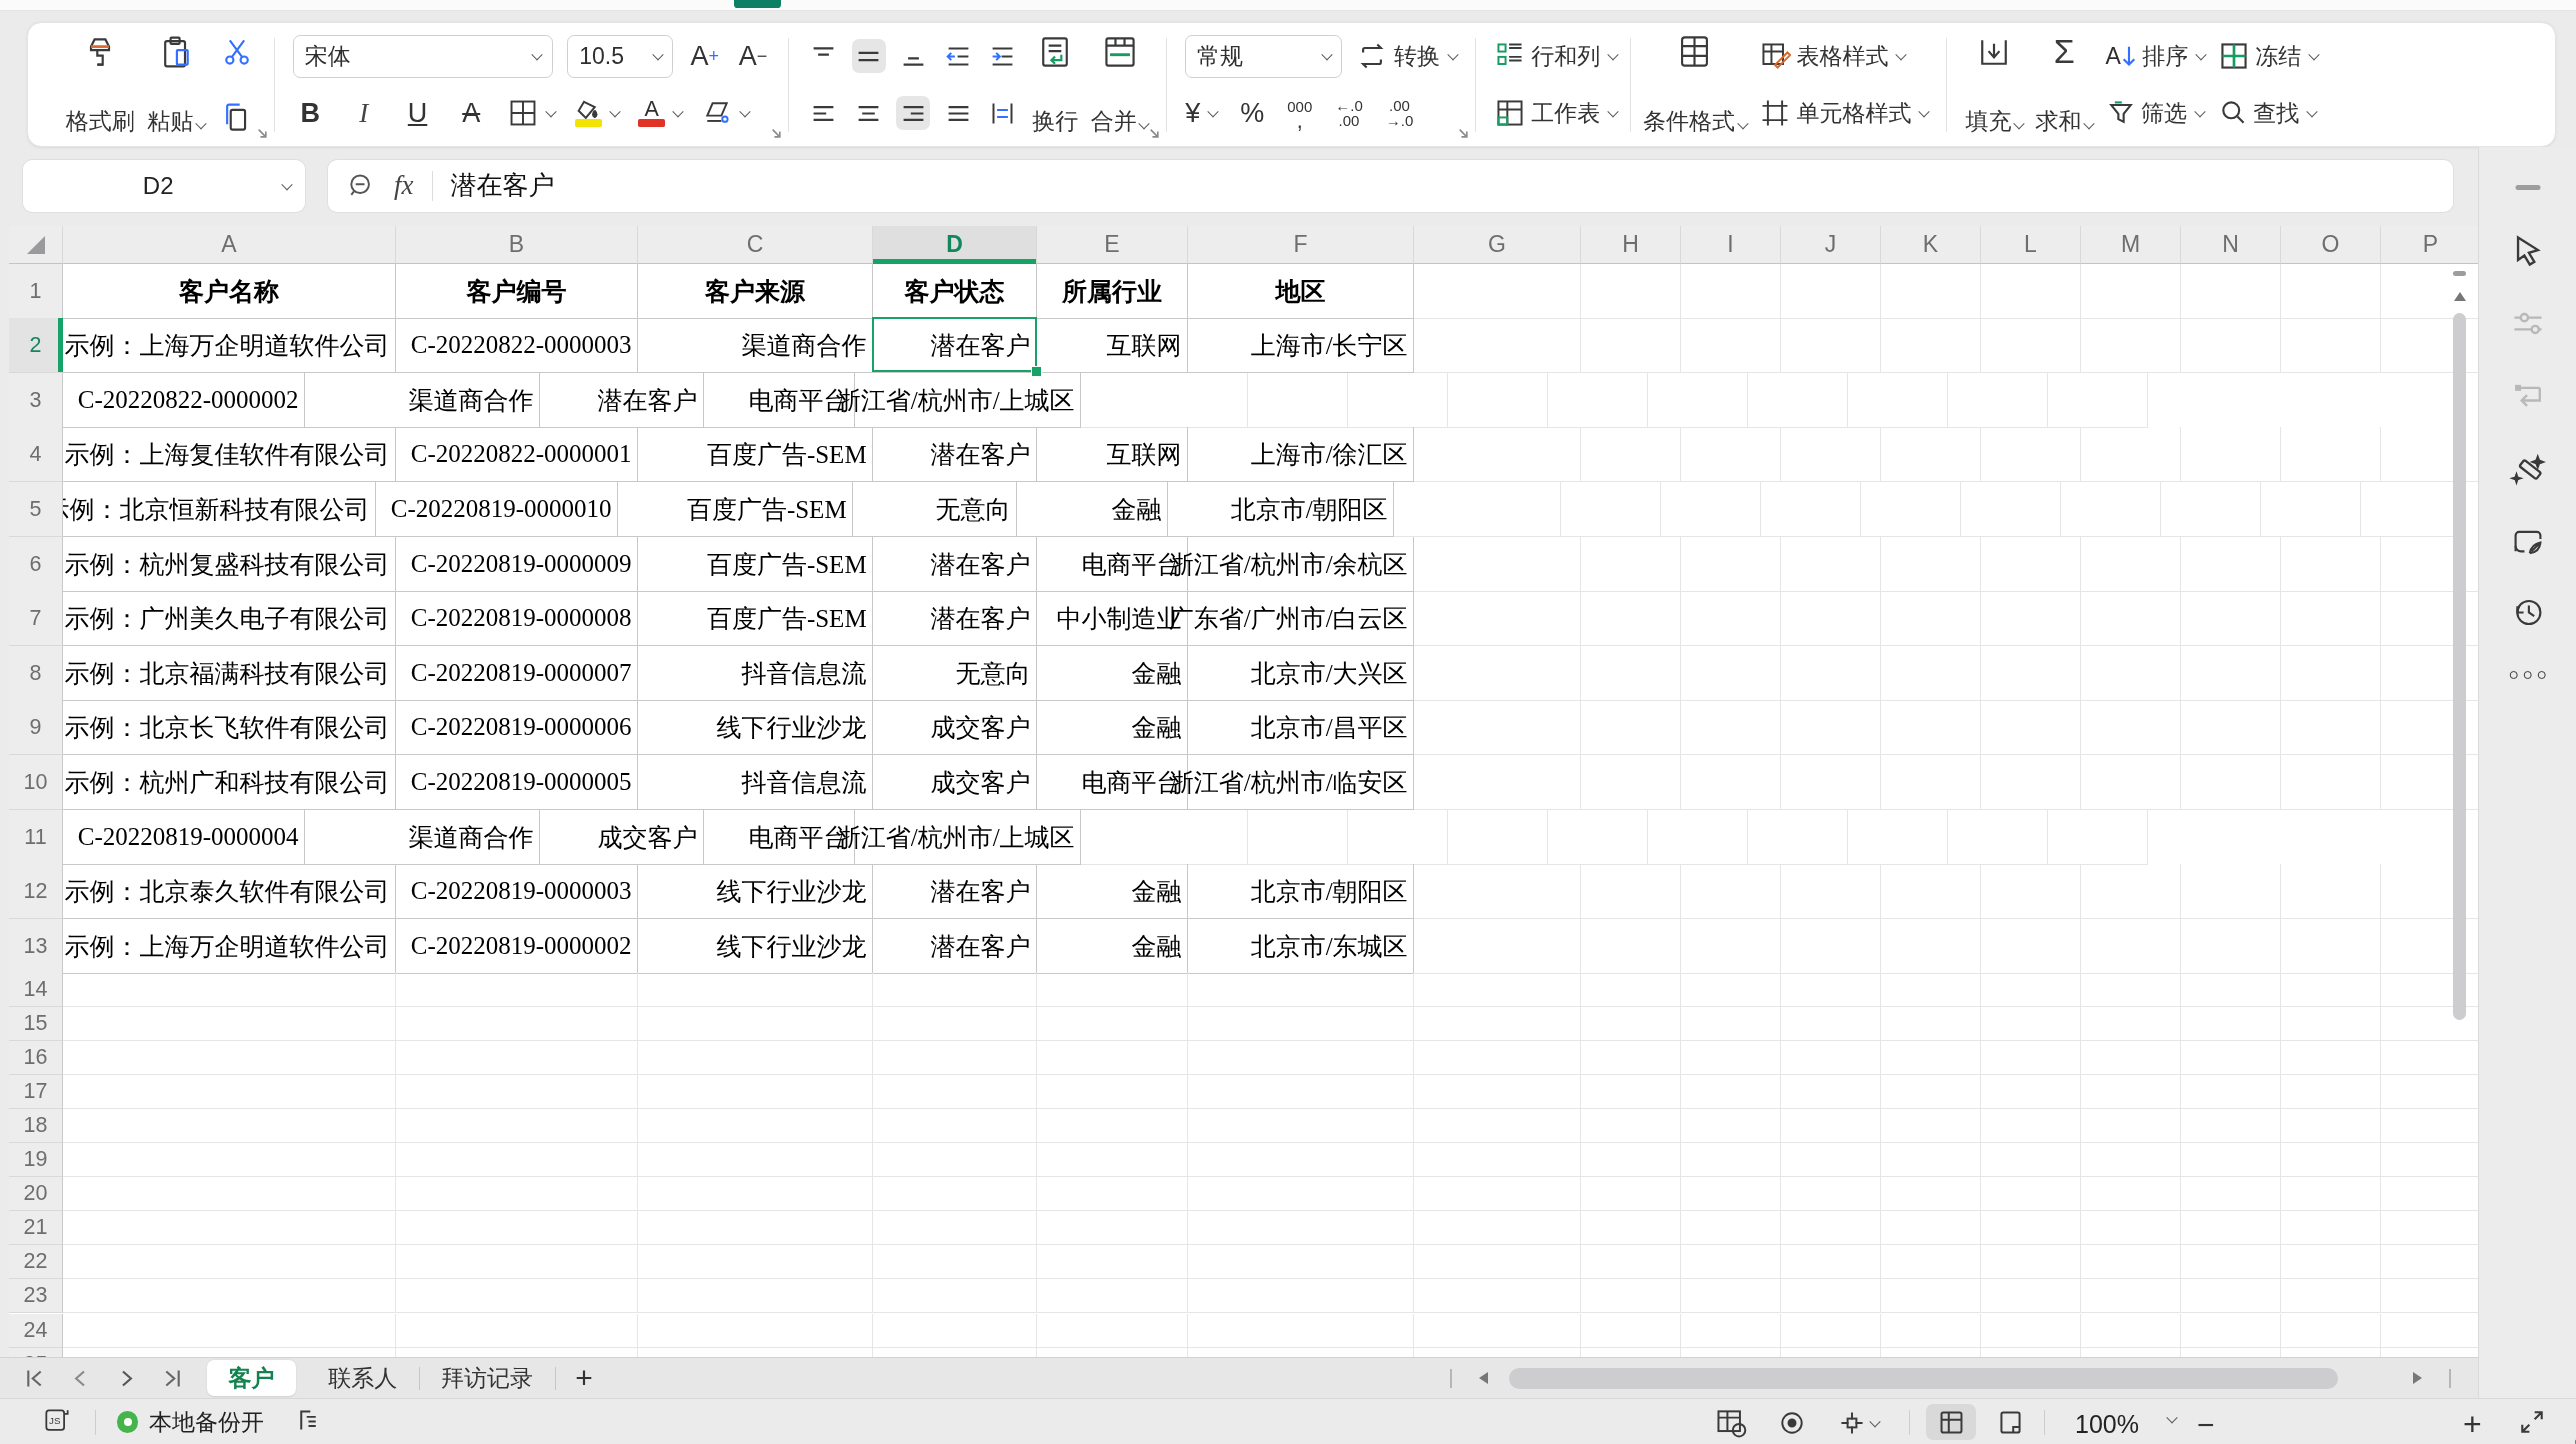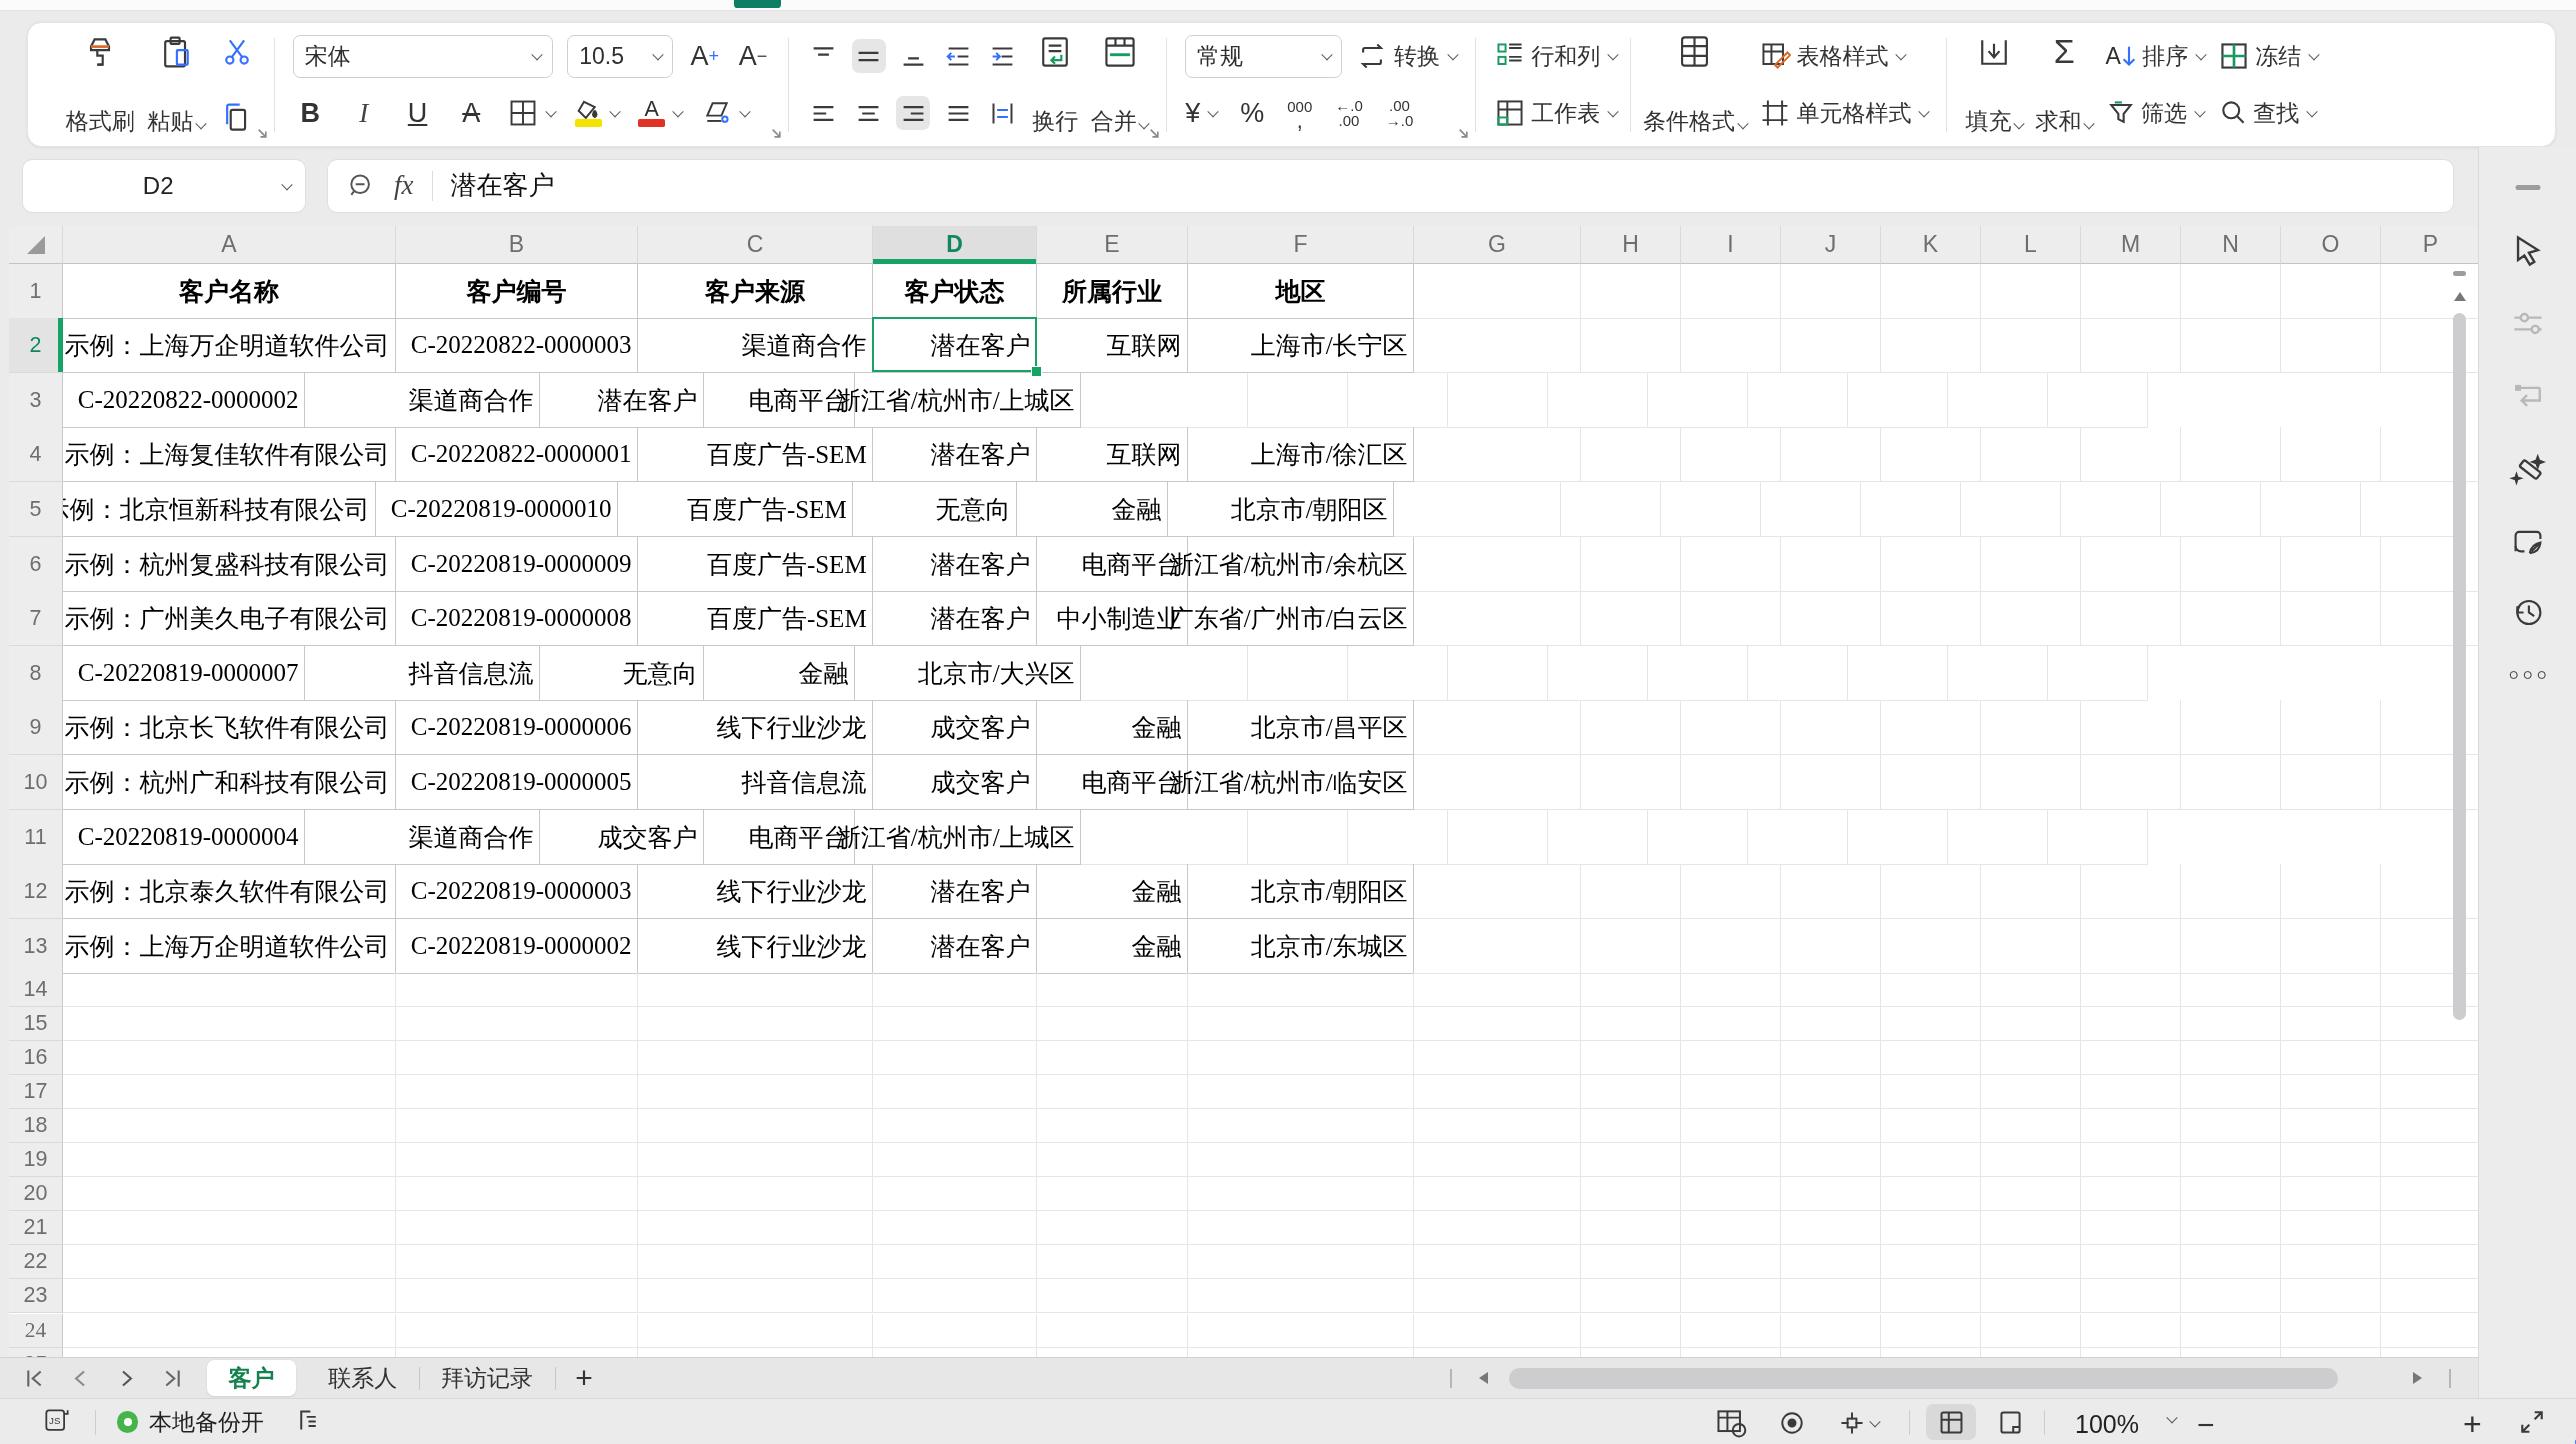--- a/index.html
+++ b/index.html
@@ -630,20 +630,21 @@
       <div class="cell" style="width: 100px;"></div>
       <div class="cell" style="width: 100px;"></div>
       <div class="cell" style="width: 100px;"></div>
       <div class="cell" style="width: 100px;"></div>
       <div class="cell" style="width: 100px;"></div>
       <div class="cell" style="width: 100px;"></div>
       <div class="cell" style="width: 100px;"></div>
     </div>
     <div class="grow" style="top: 420px; height: 55px;">
       <div class="rh" style="width: 54px;">8</div>
+      <div class="cell tbl" style="width: 333px;">示例：北京福满科技有限公司</div>
       <div class="cell tbl" style="width: 242px;">C-20220819-0000007</div>
       <div class="cell tbl" style="width: 235px;">抖音信息流</div>
       <div class="cell tbl" style="width: 164px;">无意向</div>
       <div class="cell tbl" style="width: 151px;">金融</div>
       <div class="cell tbl" style="width: 226px;">北京市/大兴区</div>
       <div class="cell" style="width: 167px;"></div>
       <div class="cell" style="width: 100px;"></div>
       <div class="cell" style="width: 100px;"></div>
       <div class="cell" style="width: 100px;"></div>
       <div class="cell" style="width: 100px;"></div>
@@ -930,21 +931,21 @@
       <div class="cell" style="width: 100px;"></div>
       <div class="cell" style="width: 100px;"></div>
       <div class="cell" style="width: 100px;"></div>
       <div class="cell" style="width: 100px;"></div>
       <div class="cell" style="width: 100px;"></div>
       <div class="cell" style="width: 100px;"></div>
       <div class="cell" style="width: 100px;"></div>
       <div class="cell" style="width: 100px;"></div>
       <div class="cell" style="width: 100px;"></div>
     </div>
-    <div class="grow" style="top: 1088px; height: 34px; font-family: Liberation Serif, serif;">
+    <div class="grow" style="top: 1088px; height: 34px;">
       <div class="rh" style="width: 54px;">24</div>
       <div class="cell" style="width: 333px;"></div>
       <div class="cell" style="width: 242px;"></div>
       <div class="cell" style="width: 235px;"></div>
       <div class="cell" style="width: 164px;"></div>
       <div class="cell" style="width: 151px;"></div>
       <div class="cell" style="width: 226px;"></div>
       <div class="cell" style="width: 167px;"></div>
       <div class="cell" style="width: 100px;"></div>
       <div class="cell" style="width: 100px;"></div>

